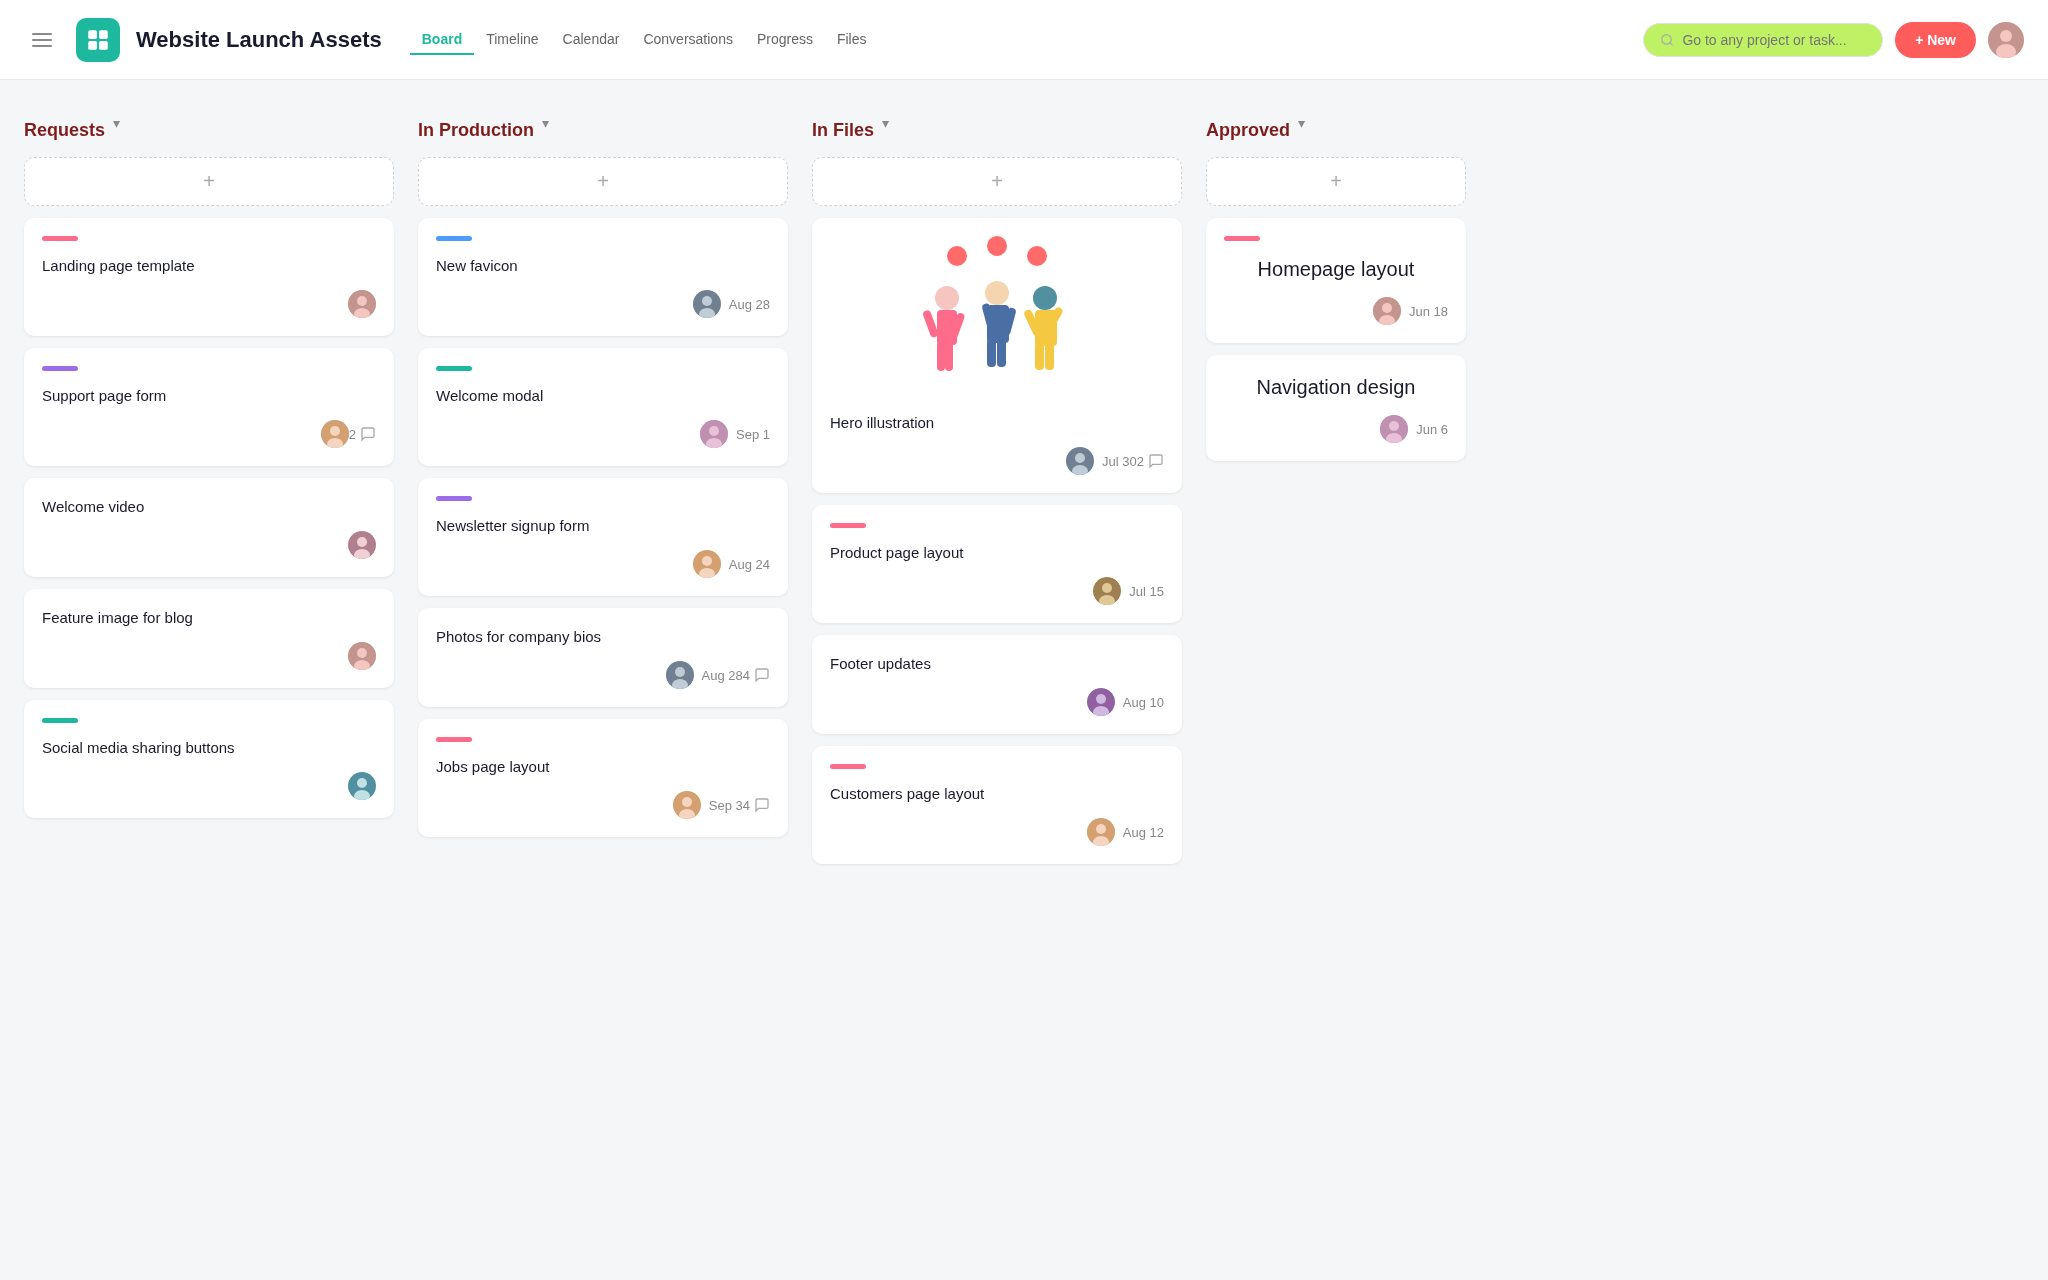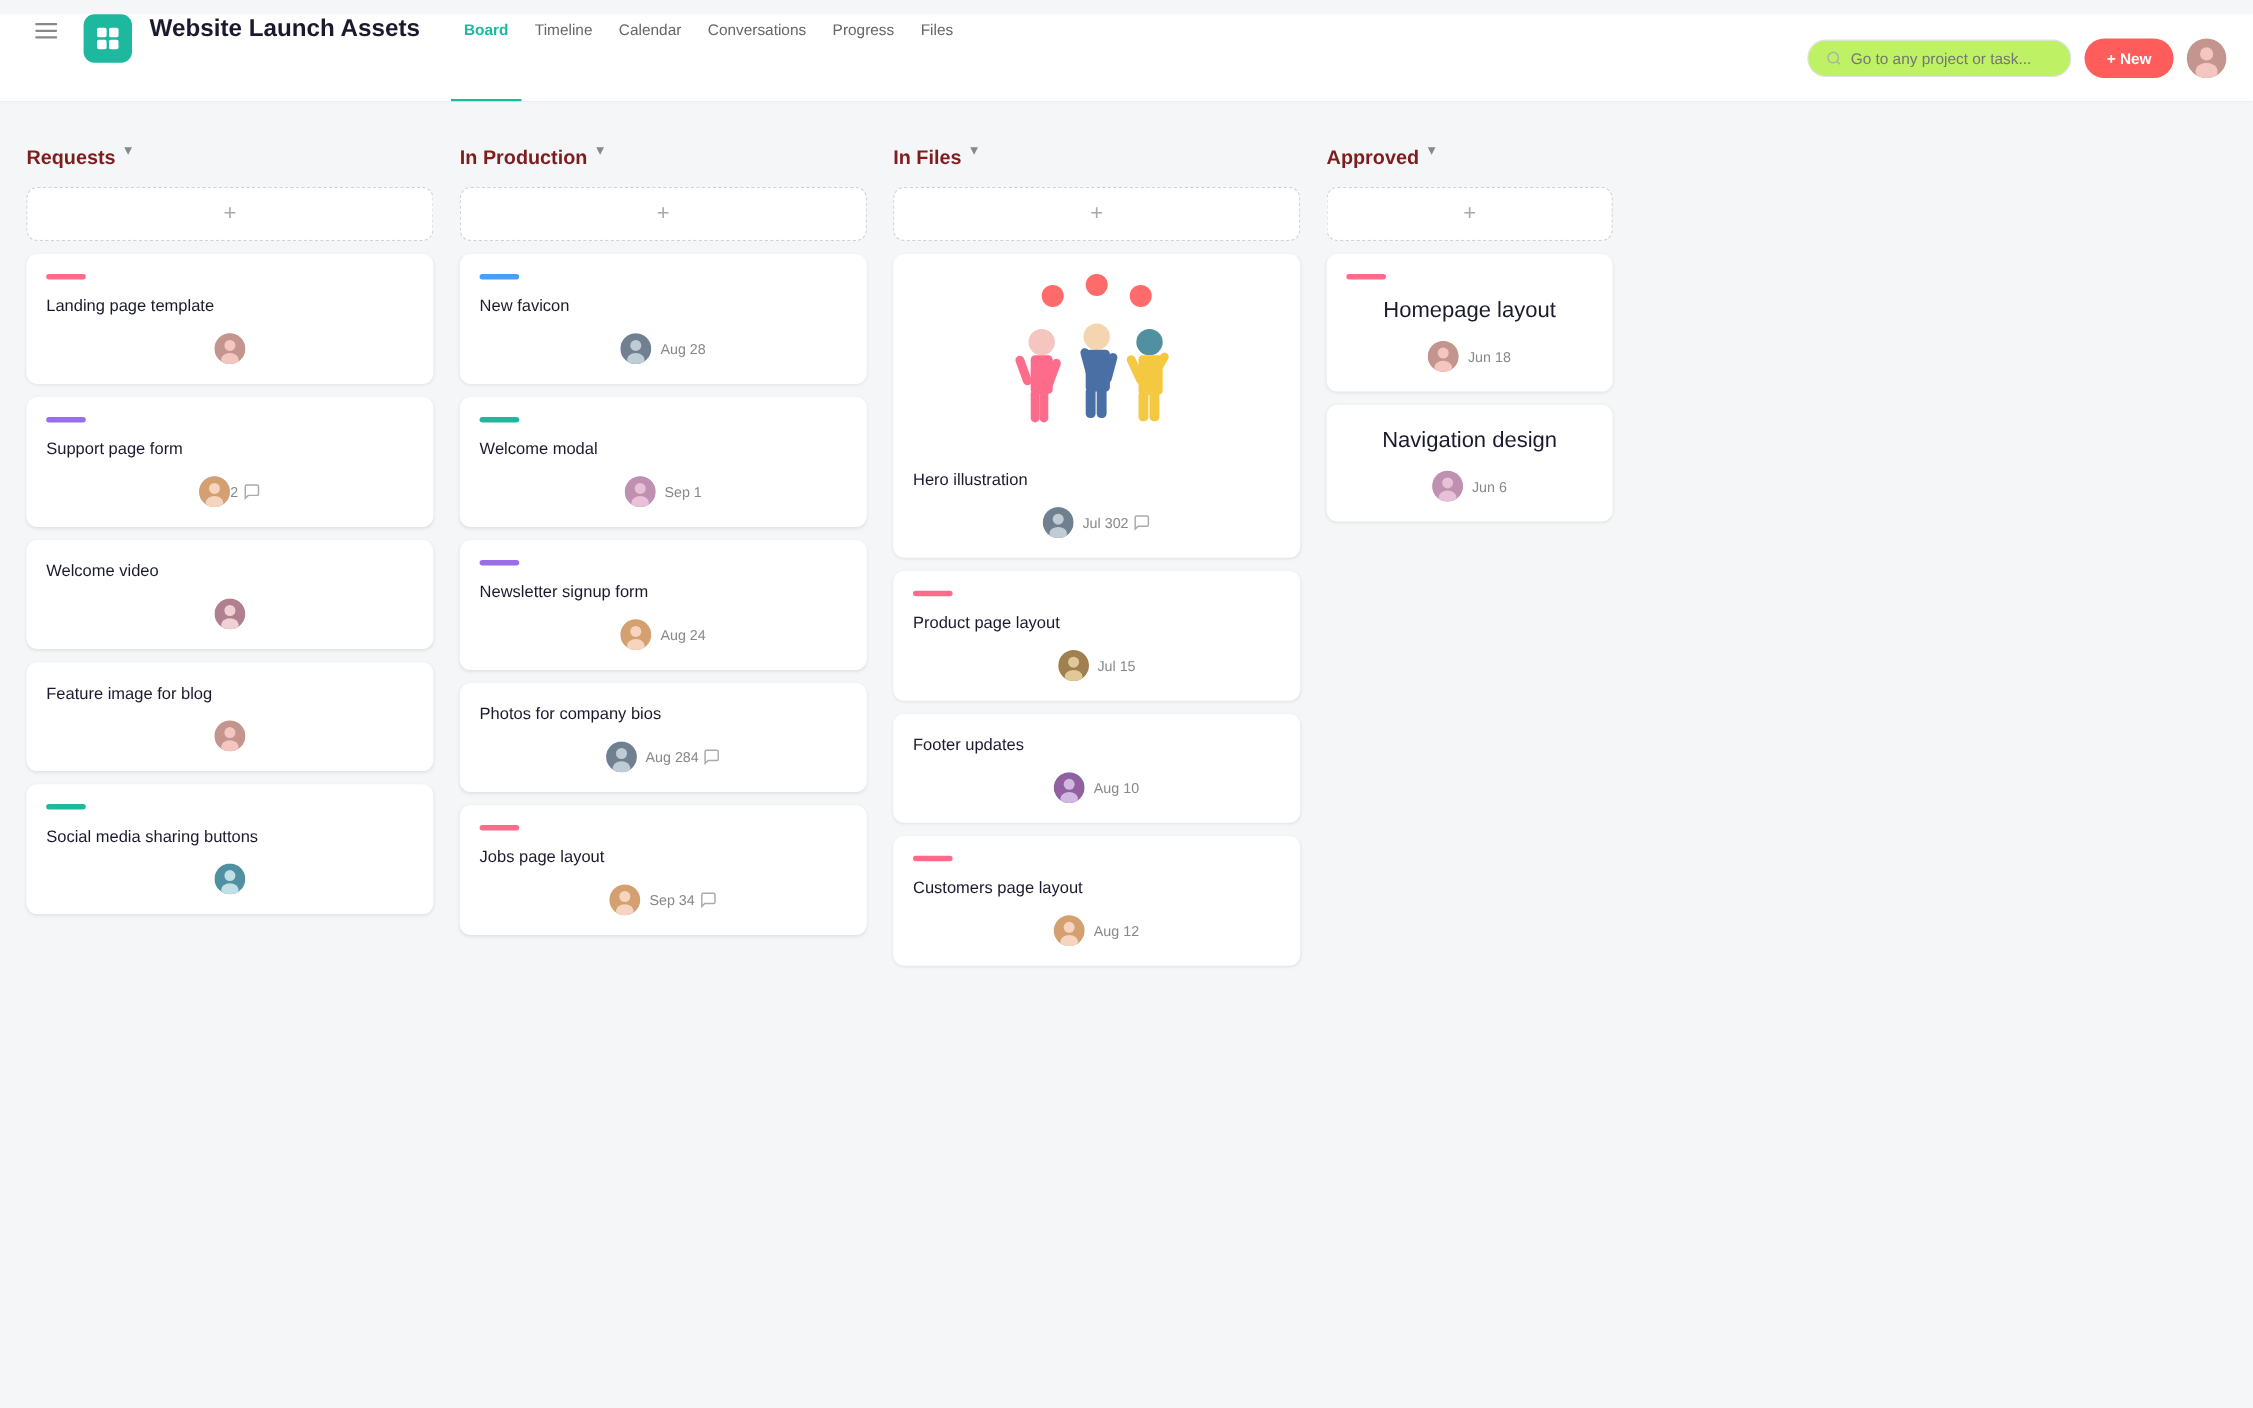--- a/index.html
+++ b/index.html
@@ -1,19 +1,19 @@
 <!DOCTYPE html>
 <html><head>
   <meta charset="utf-8">
   <style>
     * { box-sizing: border-box; margin: 0; padding: 0; }
     body { font-family: -apple-system, BlinkMacSystemFont, 'Segoe UI', sans-serif; background: #f5f6f8; color: #333; }
 
     
-    .header { background: #fff; border-bottom: 1px solid #e8e9ec; padding: 0 24px; display: flex; height: 80px; gap: 16px; margin-top: 13px; }
+    .header { background: #fff; border-bottom: 1px solid #e8e9ec; padding: 0 24px; display: flex; align-items: center; height: 80px; gap: 16px; }
     .hamburger { display: flex; flex-direction: column; gap: 4px; cursor: pointer; padding: 8px; }
     .hamburger span { width: 20px; height: 2px; background: #888; display: block; border-radius: 2px; }
     .app-icon { width: 44px; height: 44px; background: #1db89e; border-radius: 10px; display: flex; align-items: center; justify-content: center; }
     .app-icon svg { width: 26px; height: 26px; fill: white; }
     .project-title { font-size: 22px; font-weight: 700; color: #1a1a2e; margin-right: 8px; }
     .nav-tabs { display: flex; gap: 0; margin-left: 4px; }
     .nav-tab { padding: 6px 12px; font-size: 14px; color: #666; cursor: pointer; text-decoration: none; border-bottom: 2px solid transparent; }
     .nav-tab.active { color: #1db89e; border-bottom: 2px solid #1db89e; font-weight: 600; }
     .header-right { margin-left: auto; display: flex; align-items: center; gap: 12px; }
     .search-bar { display: flex; align-items: center; background: #bef264; border: 1px solid #e0e1e5; border-radius: 20px; padding: 8px 16px; gap: 8px; width: 240px; }
@@ -27,21 +27,21 @@
     .column { width: 370px; flex-shrink: 0; }
     .column-header { display: flex; align-items: center; gap: 8px; margin-bottom: 16px; }
     .column-title { font-size: 18px; font-weight: 700; color: #7f1d1d; margin-top: 16px; }
     .column-chevron { color: #888; font-size: 14px; }
     .add-card-btn { width: 100%; background: #fff; border: 1.5px dashed #d0d2d8; border-radius: 10px; padding: 12px; text-align: center; color: #aaa; font-size: 20px; cursor: pointer; margin-bottom: 12px; }
 
     
     .card { background: #fff; border-radius: 10px; padding: 18px; margin-bottom: 12px; box-shadow: 0 1px 3px rgba(0,0,0,0.08); }
     .card-bar { width: 36px; height: 5px; border-radius: 3px; margin-bottom: 14px; }
     .card-title { font-size: 15px; font-weight: 400; color: #1a1a2e; margin-bottom: 14px; line-height: 1.4; }
-    .card-footer { display: flex; align-items: center; justify-content: center; }
+    .card-footer { display: flex; align-items: center; justify-content: flex-end; }
     .card-meta { display: flex; align-items: center; gap: 8px; }
     .avatar { width: 28px; height: 28px; border-radius: 50%; display: flex; align-items: center; justify-content: center; font-size: 12px; font-weight: 600; color: white; overflow: hidden; flex-shrink: 0; }
     .avatar-1 { background: #d4a5a0; }
     .avatar-2 { background: #a0b4d4; }
     .avatar-3 { background: #d4c0a0; }
     .avatar-4 { background: #a0d4b4; }
     .avatar-5 { background: #c0a0d4; }
     .avatar-6 { background: #d4d0a0; }
     .avatar-7 { background: #a0ccd4; }
     .date { font-size: 13px; color: #888; }

